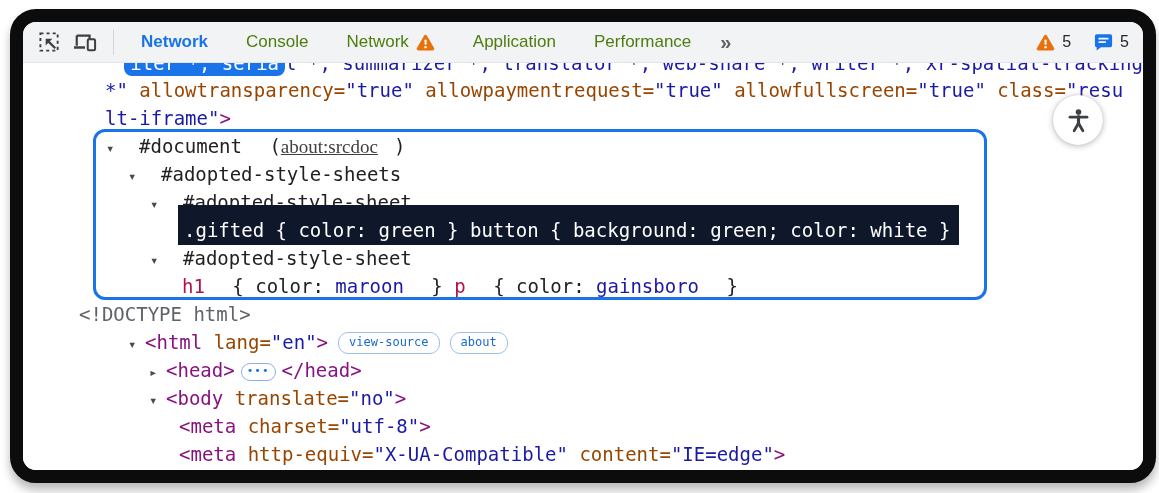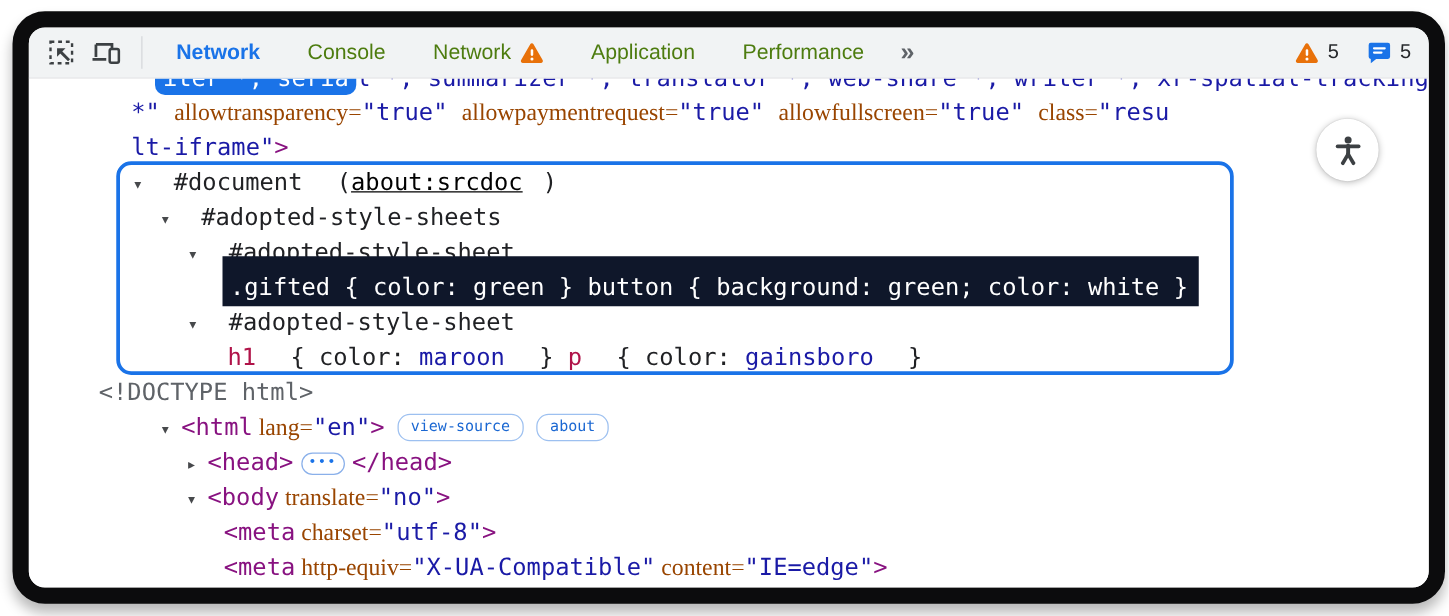--- a/index.html
+++ b/index.html
@@ -22,25 +22,25 @@
   .badge-gap{width:8px;}
   
   .content{position:relative;background:#fff;height:calc(100% - 41px);
            font-family:"DejaVu Sans Mono","Liberation Mono",monospace;
            font-size:19px;color:#202124;}
   .row{height:28px;line-height:28px;white-space:pre;}
   .row.clipped{height:13px;overflow:hidden;}
   .row.clipped .inner{display:block;margin-top:-14px;text-align:right;}
   .arrow{display:inline-block;width:17px;color:#47494c;font-size:14px;}
   .seg-tag{color:#881280;}
-  .seg-attr{color:#994500;font-family:Liberation Serif, serif;}
+  .seg-attr{color:#994500;}
   .seg-val{color:#1a1aa6;}
   .seg-plain{color:#202124;margin-left:16px;}
   .seg-gray{color:#5f6368;}
-  .seg-link{color:#000000;text-decoration:underline;cursor:pointer;}
+  .seg-link{color:#404040;text-decoration:underline;cursor:pointer;font-family:Liberation Serif, serif;}
   .seg-csssel{color:#b01349;}
   .seg-selhl{background:#1a73e8;color:#fff;border-radius:8px;padding:2px 6px;}
   .sel-wrap{background:#0f172a;color:#fff;padding:14px 6px 4px;}
   .caret{display:inline-block;width:2px;height:20px;background:#101828;vertical-align:-4px;margin-left:1px;}
   .badge{display:inline-block;margin-left:10px;font-size:12px;line-height:17px;color:#1a67d2;
          border:1px solid #9dc0f0;border-radius:10px;padding:1px 10px 2px;vertical-align:3px;background:#fff;}
   .expand{display:inline-block;margin:0 6px;font-size:11px;line-height:9px;color:#1a73e8;
           border:1px solid #8ab0ea;border-radius:9px;padding:2px 5px 5px;vertical-align:3px;letter-spacing:1px;}
   .hl-box{position:absolute;left:70px;top:66px;width:894px;height:171px;border:3px solid #1a73e8;
           border-radius:12px;box-sizing:border-box;pointer-events:none;}

